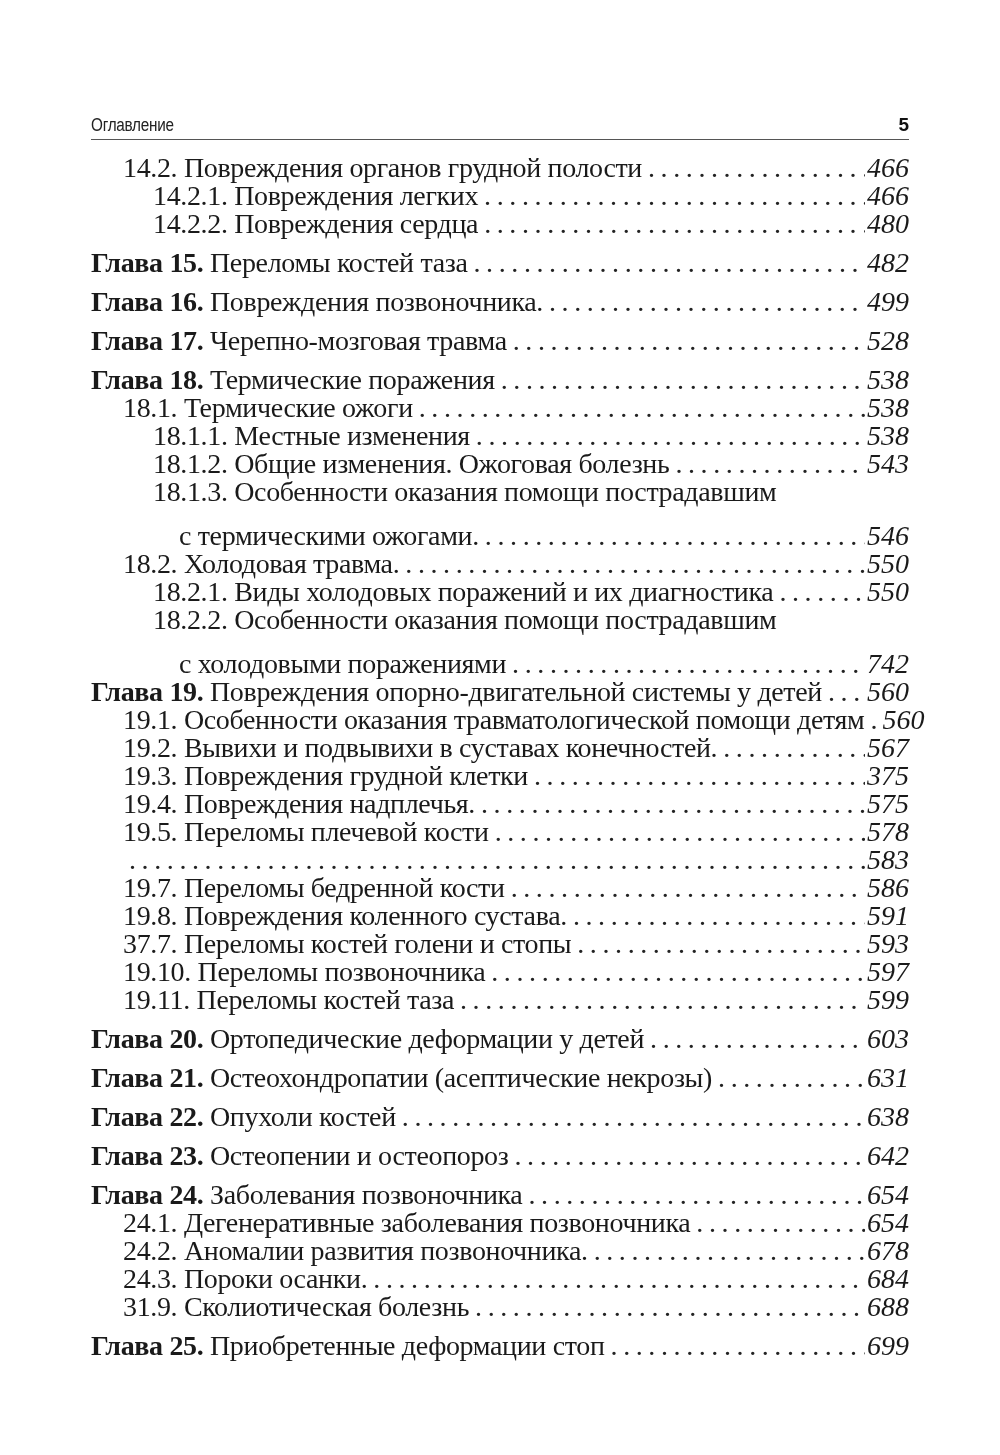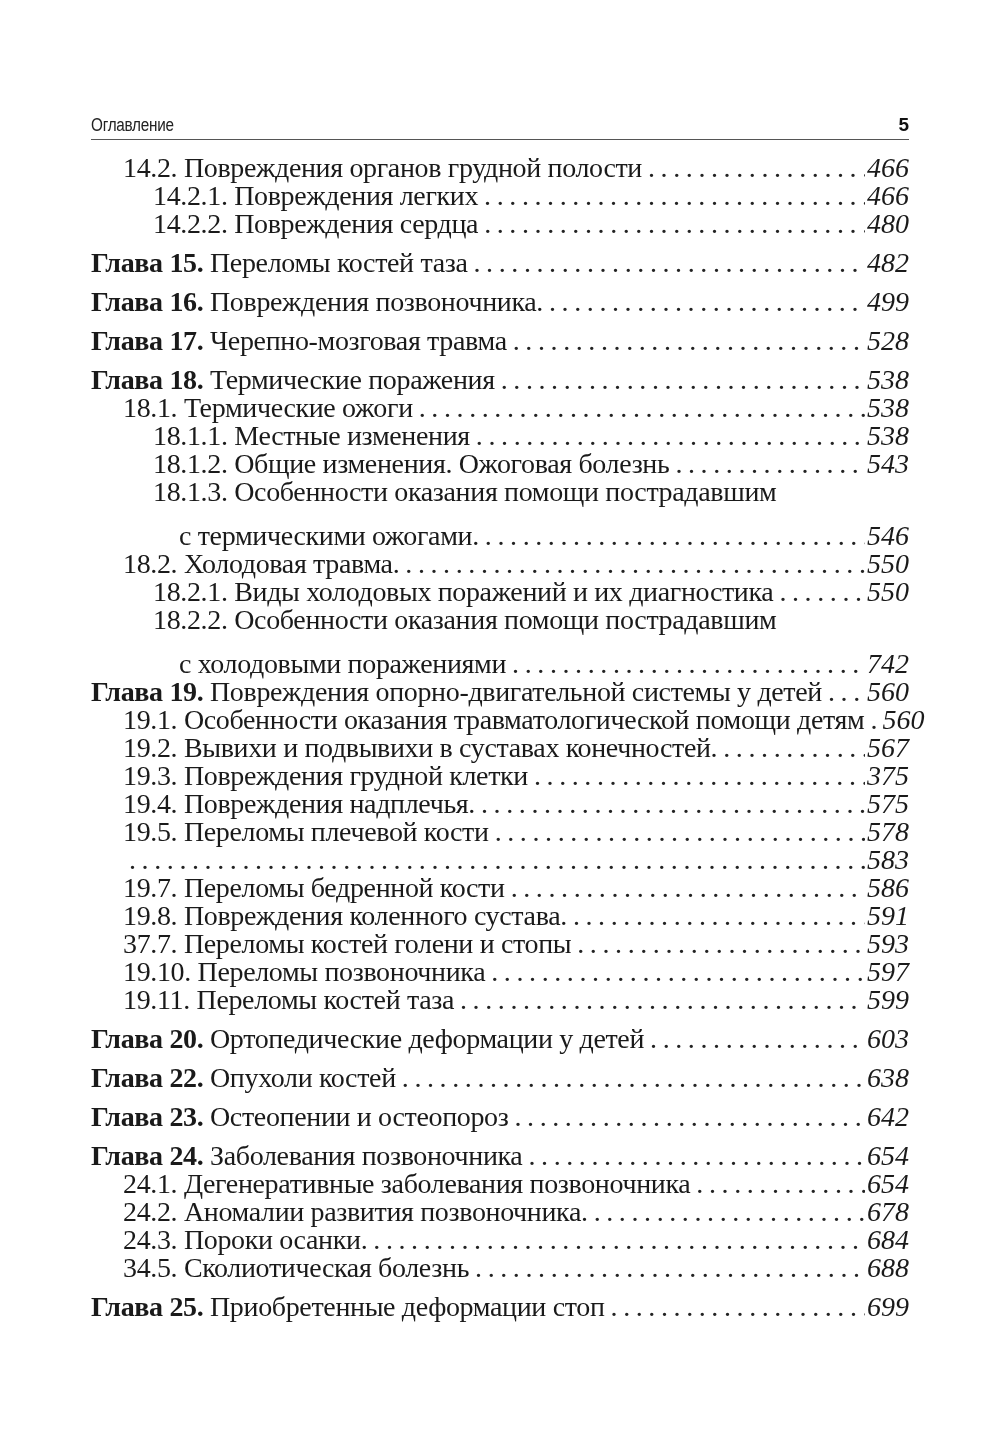--- a/index.html
+++ b/index.html
@@ -227,20 +227,25 @@
         <span class="label-wrap"><span class="label">19.11. Переломы костей таза</span></span>
         <span class="leader"></span>
         <span class="page-no">599</span>
       </div>
       <div class="entry chapter-gap">
         <span class="label-wrap"><span class="prefix">Глава 20.</span> <span class="label">Ортопедические деформации у детей</span></span>
         <span class="leader"></span>
         <span class="page-no">603</span>
       </div>
       <div class="entry chapter-gap">
+        <span class="label-wrap"><span class="prefix">Глава 21.</span> <span class="label">Остеохондропатии (асептические некрозы)</span></span>
+        <span class="leader"></span>
+        <span class="page-no">631</span>
+      </div>
+      <div class="entry chapter-gap">
         <span class="label-wrap"><span class="prefix">Глава 22.</span> <span class="label">Опухоли костей</span></span>
         <span class="leader"></span>
         <span class="page-no">638</span>
       </div>
       <div class="entry chapter-gap">
         <span class="label-wrap"><span class="prefix">Глава 23.</span> <span class="label">Остеопении и остеопороз</span></span>
         <span class="leader"></span>
         <span class="page-no">642</span>
       </div>
       <div class="entry chapter-gap">
@@ -257,21 +262,21 @@
         <span class="label-wrap"><span class="label">24.2. Аномалии развития позвоночника.</span></span>
         <span class="leader"></span>
         <span class="page-no">678</span>
       </div>
       <div class="entry lvl1">
         <span class="label-wrap"><span class="label">24.3. Пороки осанки.</span></span>
         <span class="leader"></span>
         <span class="page-no">684</span>
       </div>
       <div class="entry lvl1">
-        <span class="label-wrap"><span class="label">34.5. Сколиотическая болезнь</span></span>
+        <span class="label-wrap"><span class="label">31.9. Сколиотическая болезнь</span></span>
         <span class="leader"></span>
         <span class="page-no">688</span>
       </div>
       <div class="entry chapter-gap">
         <span class="label-wrap"><span class="prefix">Глава 25.</span> <span class="label">Приобретенные деформации стоп</span></span>
         <span class="leader"></span>
         <span class="page-no">699</span>
       </div>
     </div>
 </div>

